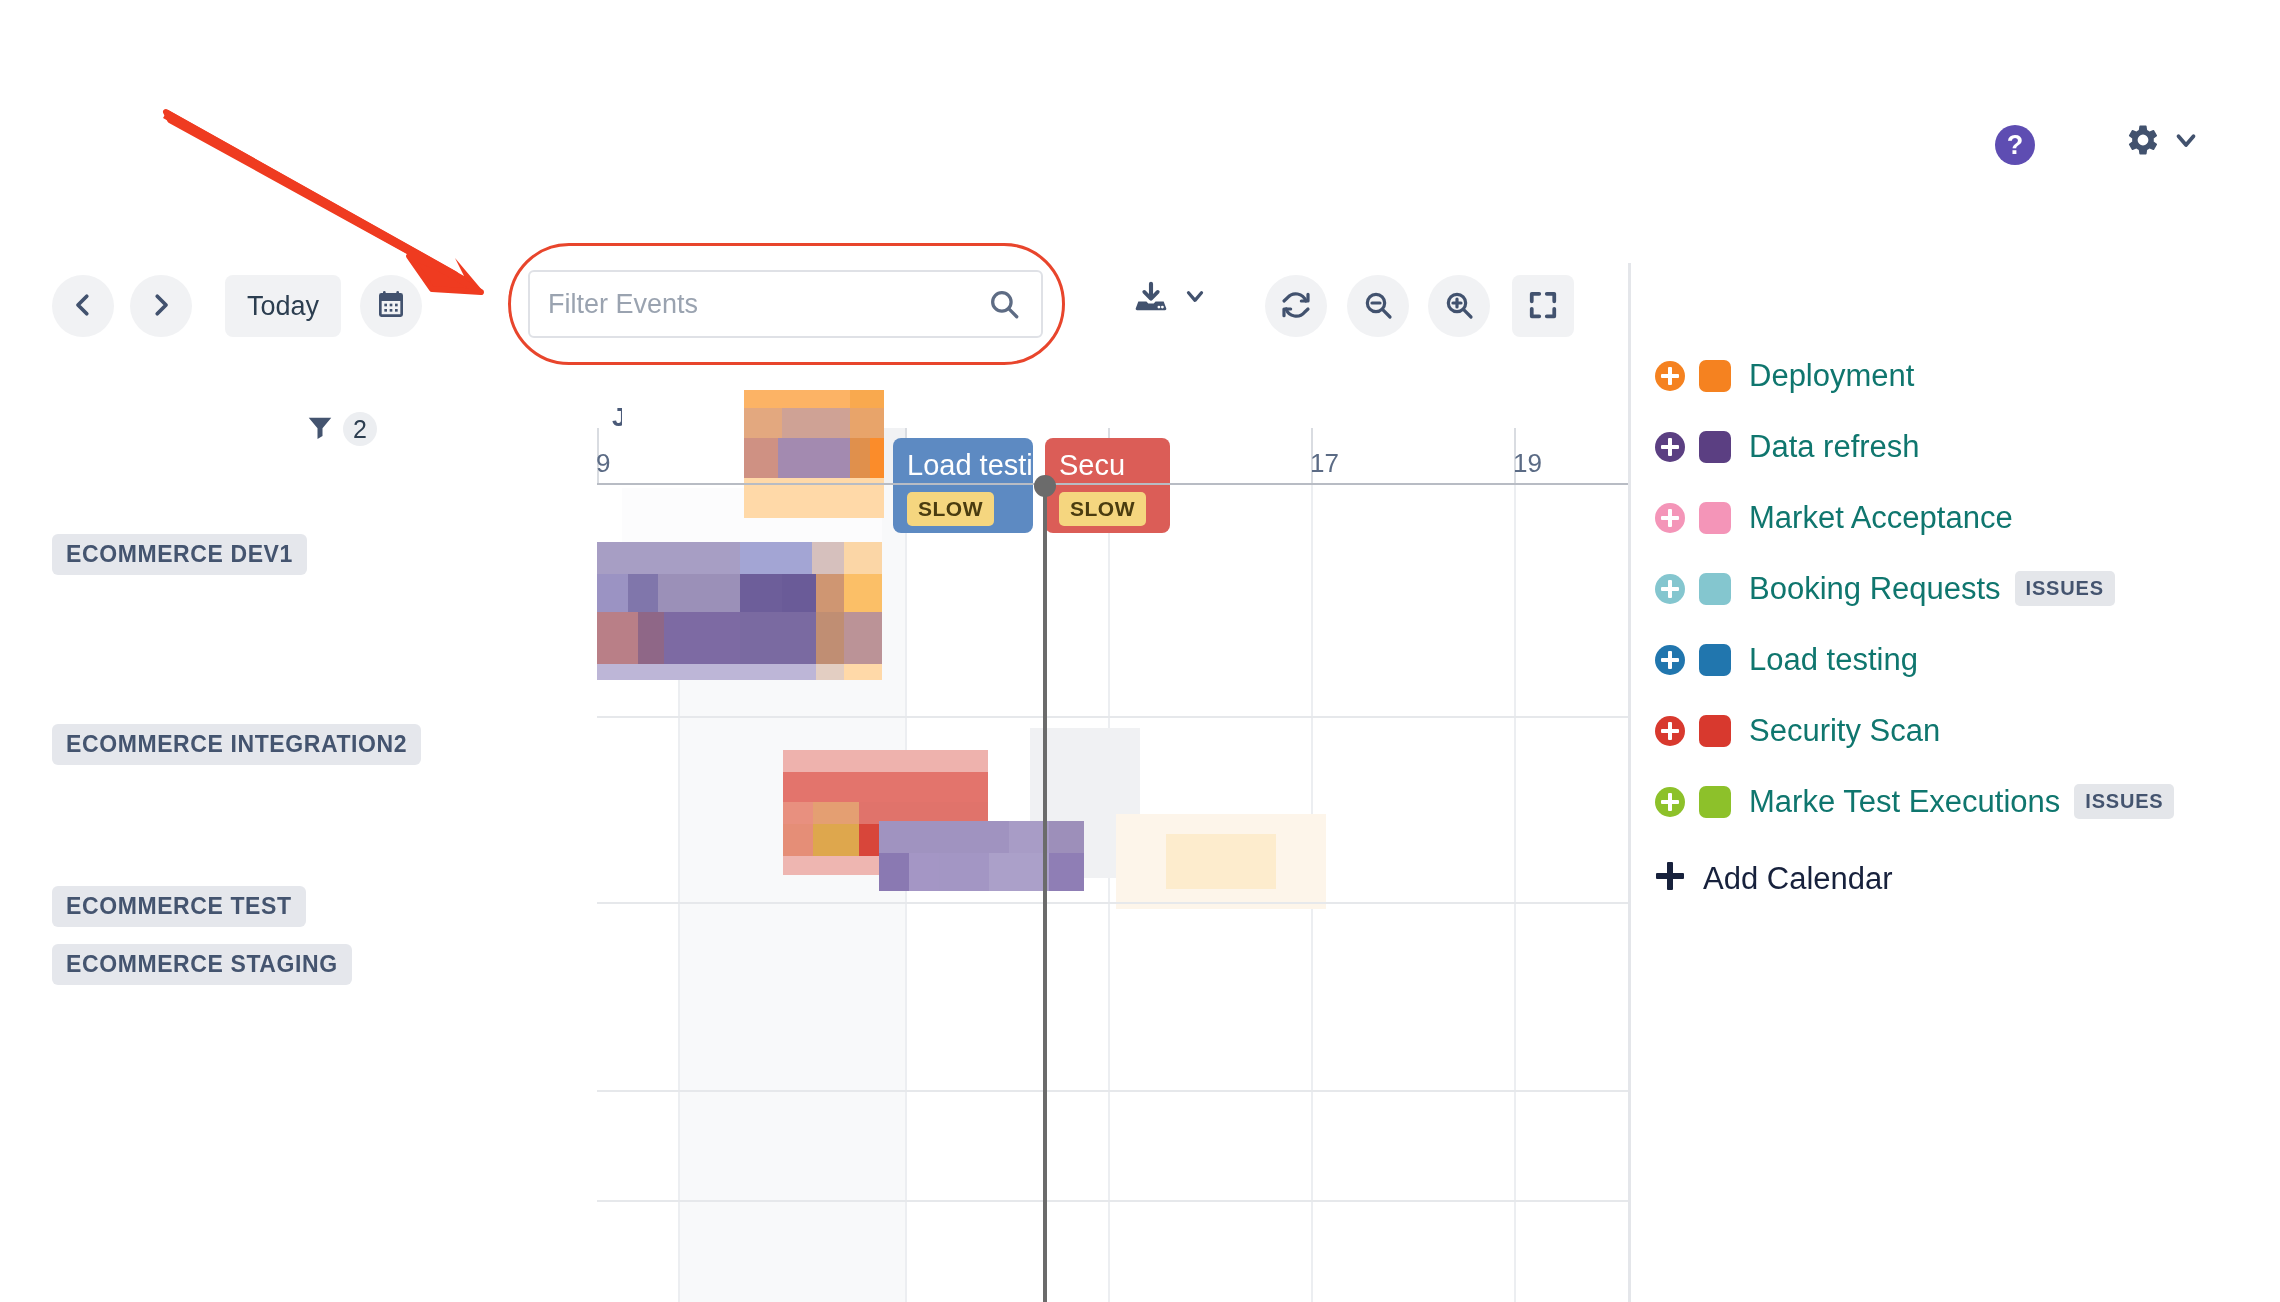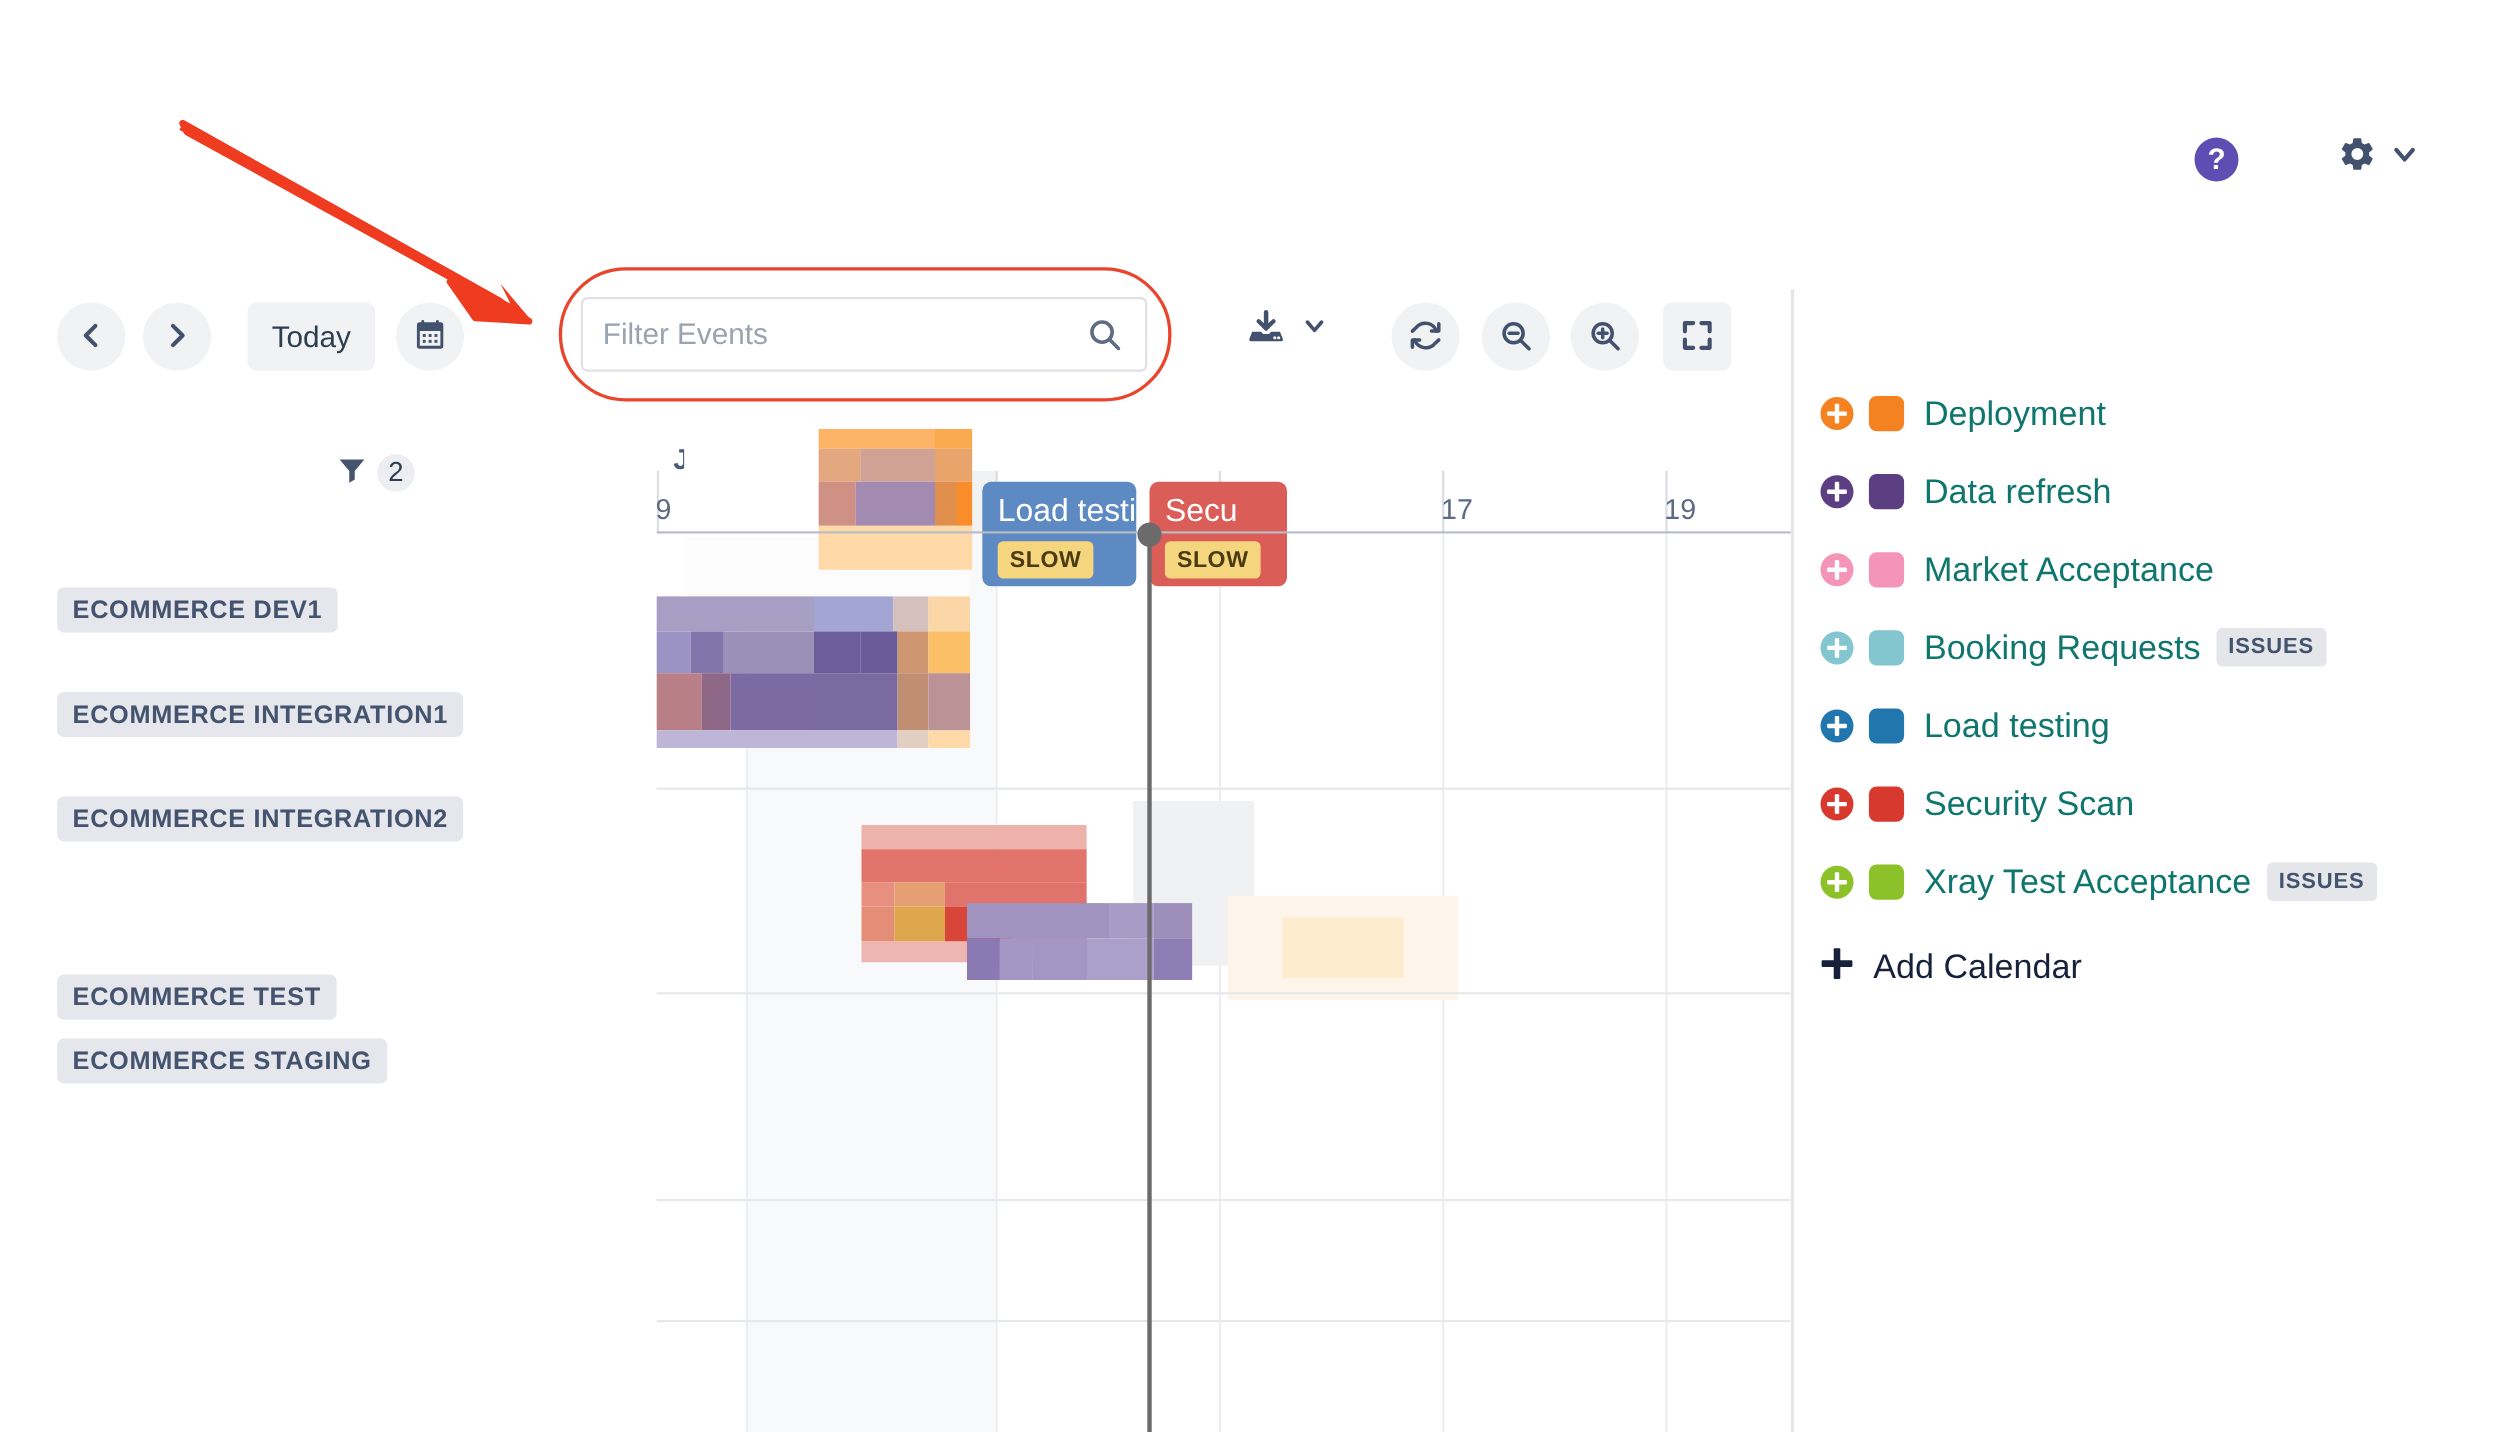--- a/index.html
+++ b/index.html
@@ -453,21 +453,20 @@
       <div class="filter-chip">
         <span>
           <svg width="30" height="30" viewBox="0 0 24 24" fill="#44546f">
             <path d="M3 4.5h18L14 13v6.2l-4 2.3V13L3 4.5z"></path>
           </svg>
         </span>
         <span class="filter-count">2</span>
       </div>
 
       <div class="rowlabel" style="top:144px;">ECOMMERCE DEV1</div>
-      <div class="rowlabel" style="top:239px;">ECOMMERCE INTEGRATION1</div>
       <div class="rowlabel" style="top:334px;">ECOMMERCE INTEGRATION2</div>
       <div class="rowlabel" style="top:496px;">ECOMMERCE TEST</div>
       <div class="rowlabel" style="top:554px;">ECOMMERCE STAGING</div>
     </div>
   </div>
 
   <div class="divider"></div>
 
   <div class="legend">
 
@@ -504,21 +503,21 @@
 
     <div class="leg-item">
       <span class="leg-plus" style="background:#d8392e"></span>
       <span class="leg-swatch" style="background:#d8392e"></span>
       <span class="leg-label">Security Scan</span>
     </div>
 
     <div class="leg-item">
       <span class="leg-plus" style="background:#8dc12a"></span>
       <span class="leg-swatch" style="background:#8dc12a"></span>
-      <span class="leg-label">Xray Test Acceptance</span>
+      <span class="leg-label">Marke Test Executions</span>
       <span class="leg-badge">ISSUES</span>
     </div>
 
     <div class="add-cal">
       <span class="plusglyph"></span>
       <span class="add-cal-label">Add Calendar</span>
     </div>
   </div>
 
   <svg class="arrow" width="2280" height="1302" viewBox="0 0 2280 1302">

